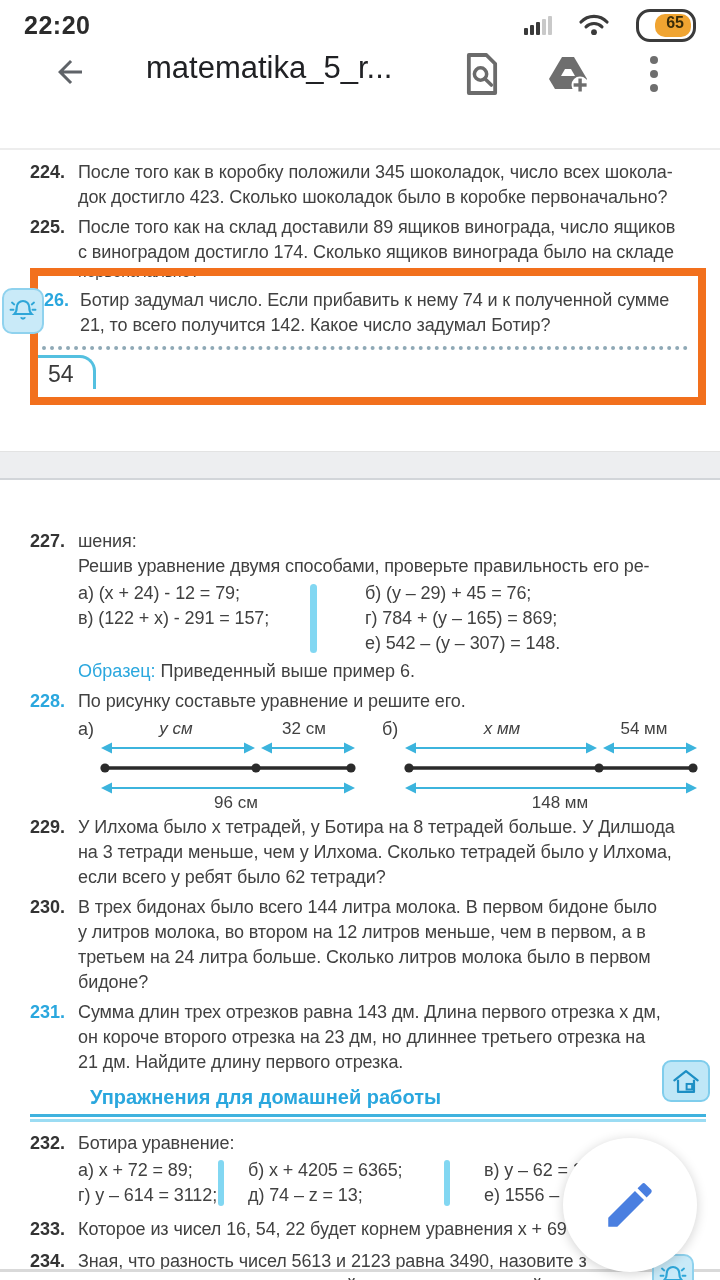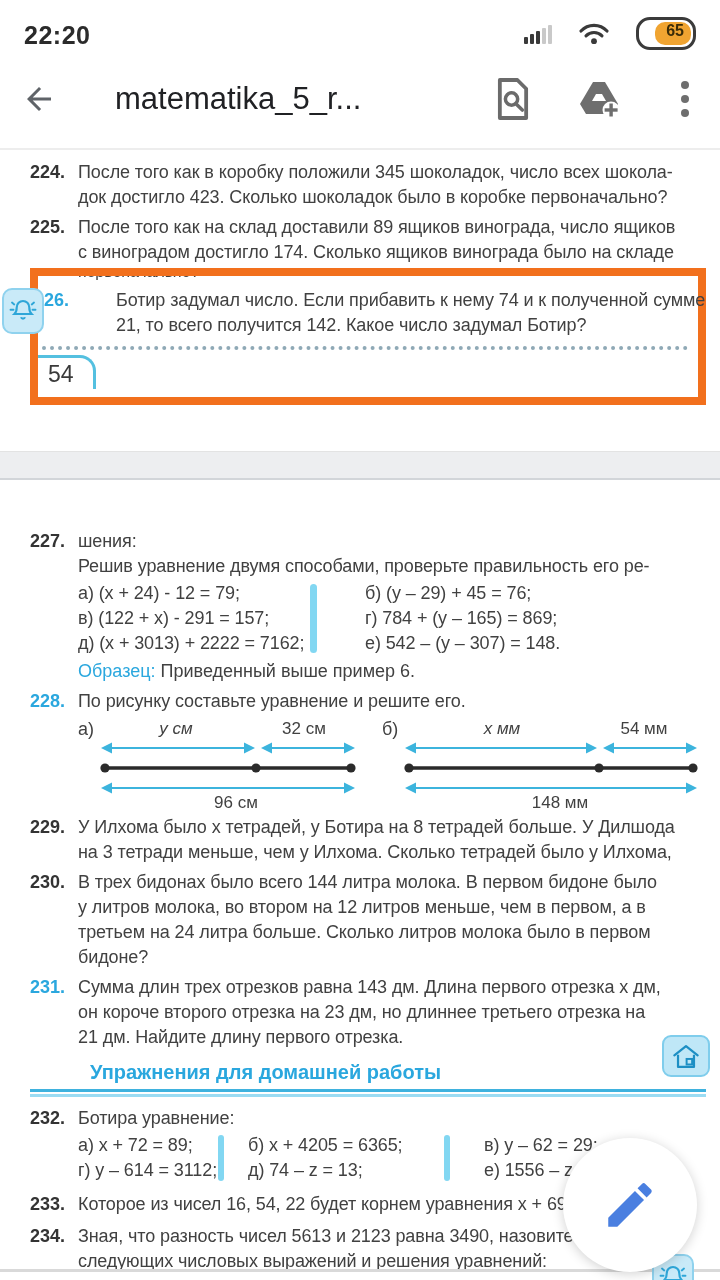--- a/index.html
+++ b/index.html
@@ -1,51 +1,51 @@
 <!DOCTYPE html>
 <html><head>
 <meta charset="utf-8">
 <style>
   html,body{margin:0;padding:0;background:#fff;}
   .screen{position:relative;width:720px;height:1280px;background:#fff;overflow:hidden;
           font-family:"Liberation Sans",sans-serif;color:#414141;}
 
   
-  .statusbar{height:50px;display:flex;align-items:flex-end;padding:0 24px;}
+  .statusbar{height:50px;display:flex;align-items:center;padding:0 24px;}
   .sb-time{font-size:25px;font-weight:bold;color:#2b2b2b;letter-spacing:.5px;}
   .sb-right{margin-left:auto;display:flex;align-items:center;gap:27px;}
   .sig{display:flex;align-items:flex-end;gap:2px;height:20px;}
   .sig i{display:block;width:4px;border-radius:1px;background:#3a3a3a;}
   .sig i.dim{background:#c9c9c9;}
   .battery{position:relative;width:54px;height:27px;border:3px solid #3b3b3b;border-radius:14px;background:#fff;}
   .battery .fill{position:absolute;top:2px;bottom:2px;right:2px;width:36px;background:#f0a431;border-radius:10px;}
   .battery .pct{position:absolute;top:2px;right:9px;font-size:16px;font-weight:bold;color:#3a2c08;}
 
   
-  .toolbar{height:98px;display:flex;align-items:center;padding:0 9px;}
+  .toolbar{height:98px;display:flex;align-items:flex-start;padding:0 40px;}
   .tb-back{width:44px;height:44px;display:flex;align-items:center;justify-content:center;margin-left:8px;}
   .tb-title{font-size:31px;color:#202124;margin-left:54px;flex:1;white-space:nowrap;overflow:hidden;}
   .tb-actions{display:flex;align-items:center;gap:42px;margin-right:4px;}
   .tb-btn{width:44px;height:48px;display:flex;align-items:center;justify-content:center;}
 
   .page-top{height:2px;background:#ededed;}
 
   
   .page{padding:0 14px 0 30px;}
   .prob{display:flex;margin-top:5px;}
   .pnum{width:48px;flex:none;font-weight:bold;font-size:18px;line-height:25px;color:#333;}
   .pnum.cyan{color:#2aa7de;}
   .ptext{flex:1;font-size:18px;line-height:25px;color:#414141;}
   .line{white-space:nowrap;letter-spacing:-0.1px;}
 
   
   .hlbox{position:relative;border:8px solid #f2701d;margin-top:3px;padding:0 10px 8px 4px;overflow:visible;}
   .hl-clip{height:12px;overflow:hidden;margin-left:36px;}
   .hl-clip .line{display:block;margin-top:-13px;}
-  .hl-row{display:flex;gap:36px;}
+  .hl-row{display:flex;}
   .hl-num{width:36px;flex:none;font-weight:bold;font-size:18px;line-height:25px;color:#2aa7de;padding-left:2px;}
   .hl-dots{border-bottom:4px dotted #8fa9b6;height:5px;margin-top:3px;}
   .hl-answer{width:58px;height:34px;border-top:3px solid #54c0e0;border-right:3px solid #54c0e0;
              border-top-right-radius:16px;margin-top:5px;margin-left:-4px;
              font-size:23px;color:#3a3a3a;padding:3px 0 0 10px;box-sizing:border-box;}
   .bell-badge{position:absolute;width:42px;height:46px;background:#c9eaf8;border:2px solid #8fd2ee;
               border-radius:10px;display:flex;align-items:center;justify-content:center;box-sizing:border-box;}
   #bell1{left:-36px;top:12px;}
 
   .pagesep{height:26px;background:#edeef0;border-top:1px solid #e3e3e3;border-bottom:2px solid #d2d5d9;margin-top:46px;}
@@ -197,21 +197,20 @@
       <div class="pnum">227.</div>
       <div class="ptext">
         <div class="line">шения:</div>
         <div class="line">Решив уравнение двумя способами, проверьте правильность его ре-</div>
       </div>
     </div>
     <div class="eq2">
       <div class="c1 ptext">
         <div class="line">а) (x + 24) - 12 = 79;</div>
         <div class="line">в) (122 + x) - 291 = 157;</div>
-        <div class="line">д) (x + 3013) + 2222 = 7162;</div>
       </div>
       <div class="vdiv"></div>
       <div class="c2 ptext">
         <div class="line">б) (y – 29) + 45 = 76;</div>
         <div class="line">г) 784 + (y – 165) = 869;</div>
         <div class="line">е) 542 – (y – 307) = 148.</div>
       </div>
     </div>
     <div class="sample">
       <span class="cyan-label">Образец:</span><span> Приведенный выше пример 6.</span>
@@ -266,20 +265,21 @@
           <text x="158" y="90" text-anchor="middle">148 мм</text>
         </svg>
       </div>
     </div>
 
     <div class="prob">
       <div class="pnum">229.</div>
       <div class="ptext">
         <div class="line">У Илхома было x тетрадей, у Ботира на 8 тетрадей больше. У Дилшода</div>
         <div class="line">на 3 тетради меньше, чем у Илхома. Сколько тетрадей было у Илхома,</div>
+        <div class="line">если всего у ребят было 62 тетради?</div>
       </div>
     </div>
 
     <div class="prob">
       <div class="pnum">230.</div>
       <div class="ptext">
         <div class="line">В трех бидонах было всего 144 литра молока. В первом бидоне было</div>
         <div class="line">y литров молока, во втором на 12 литров меньше, чем в первом, а в</div>
         <div class="line">третьем на 24 литра больше. Сколько литров молока было в первом</div>
         <div class="line">бидоне?</div>

